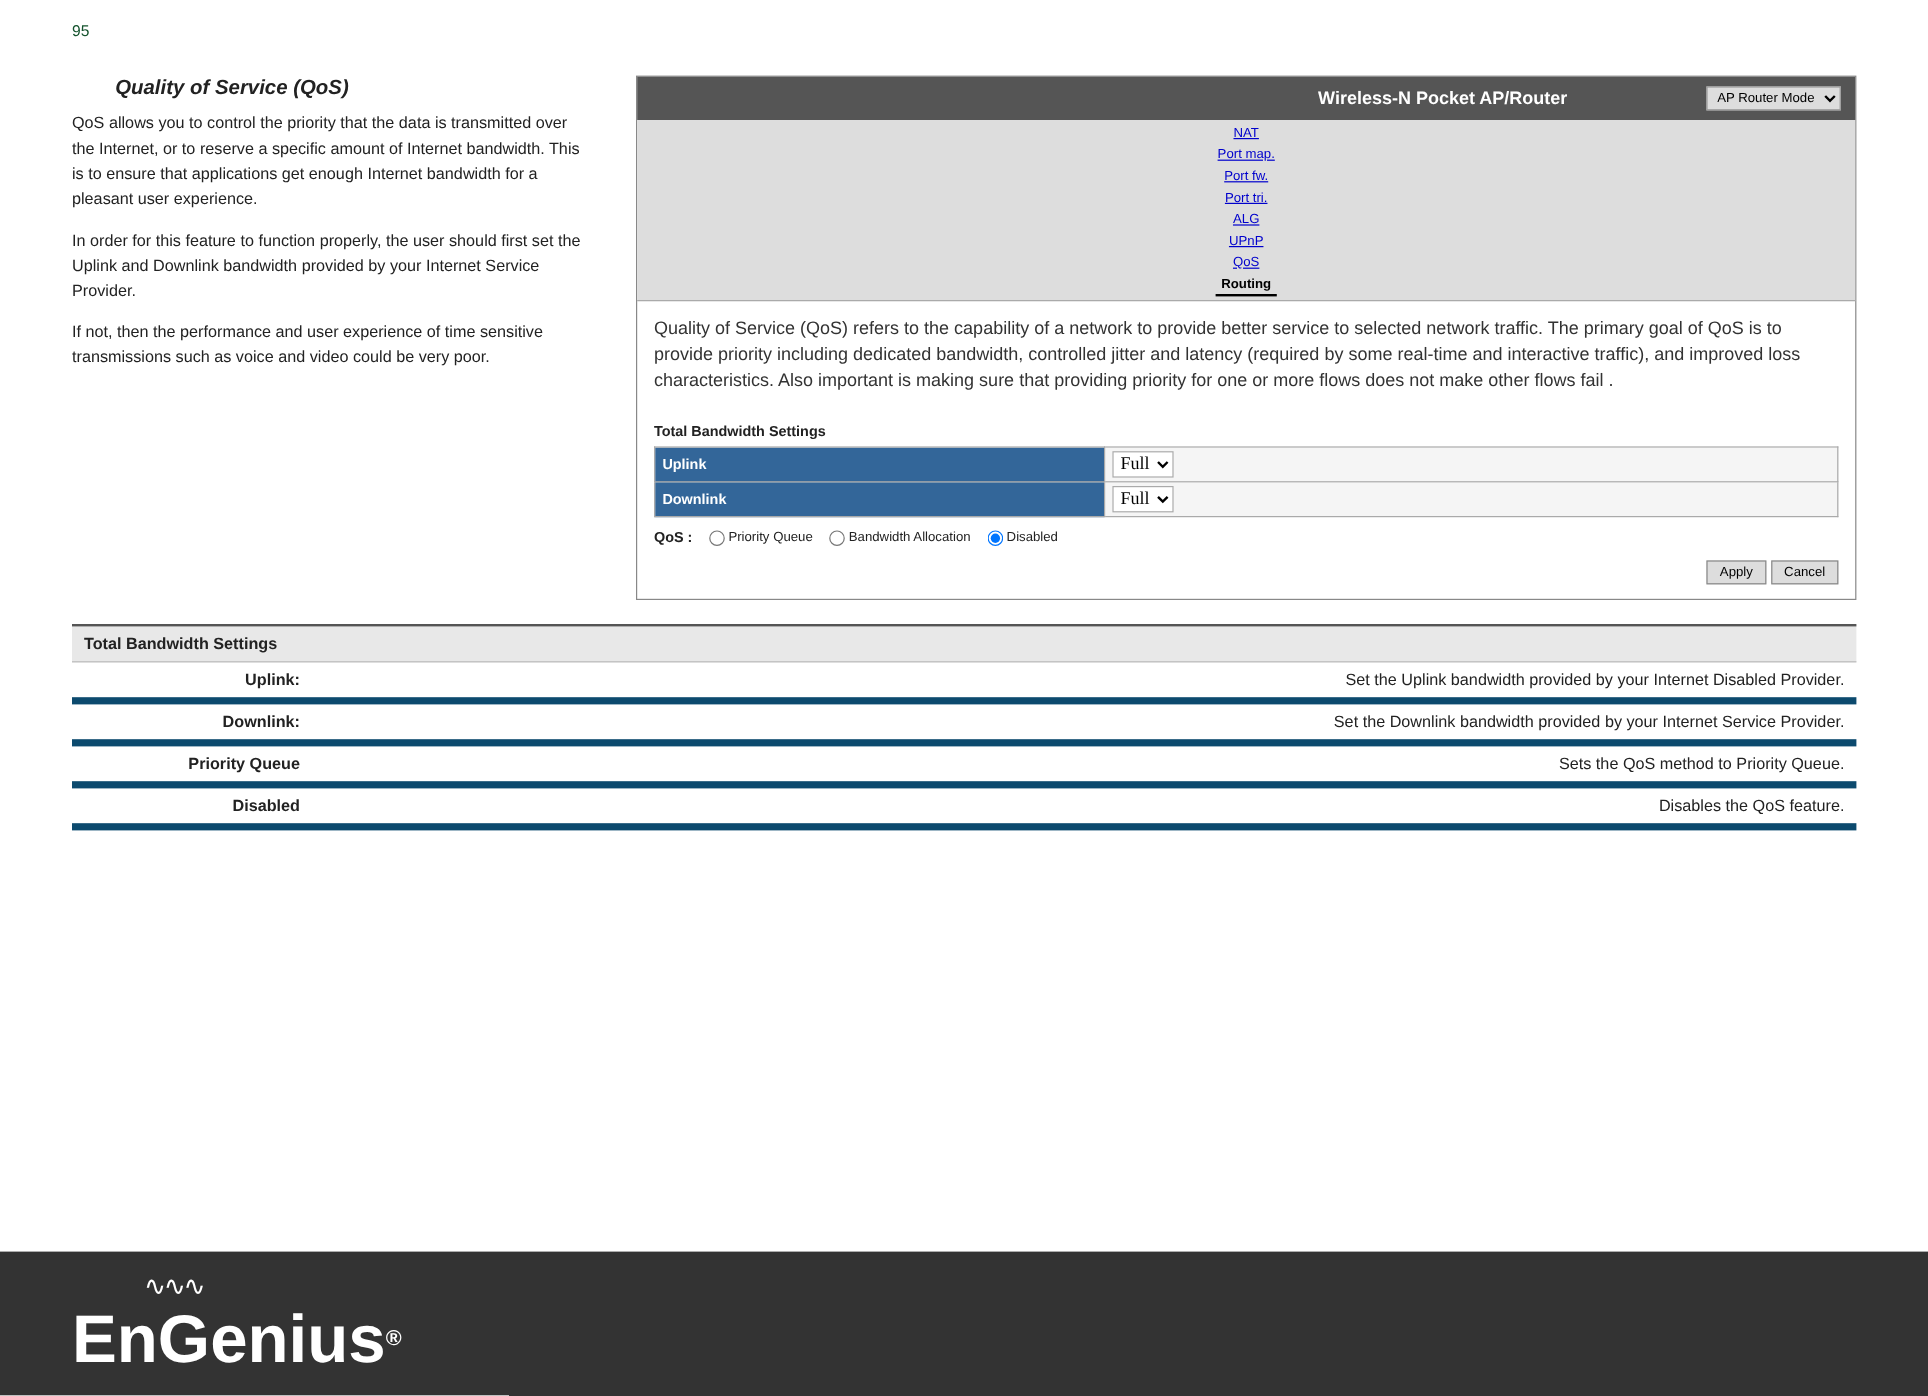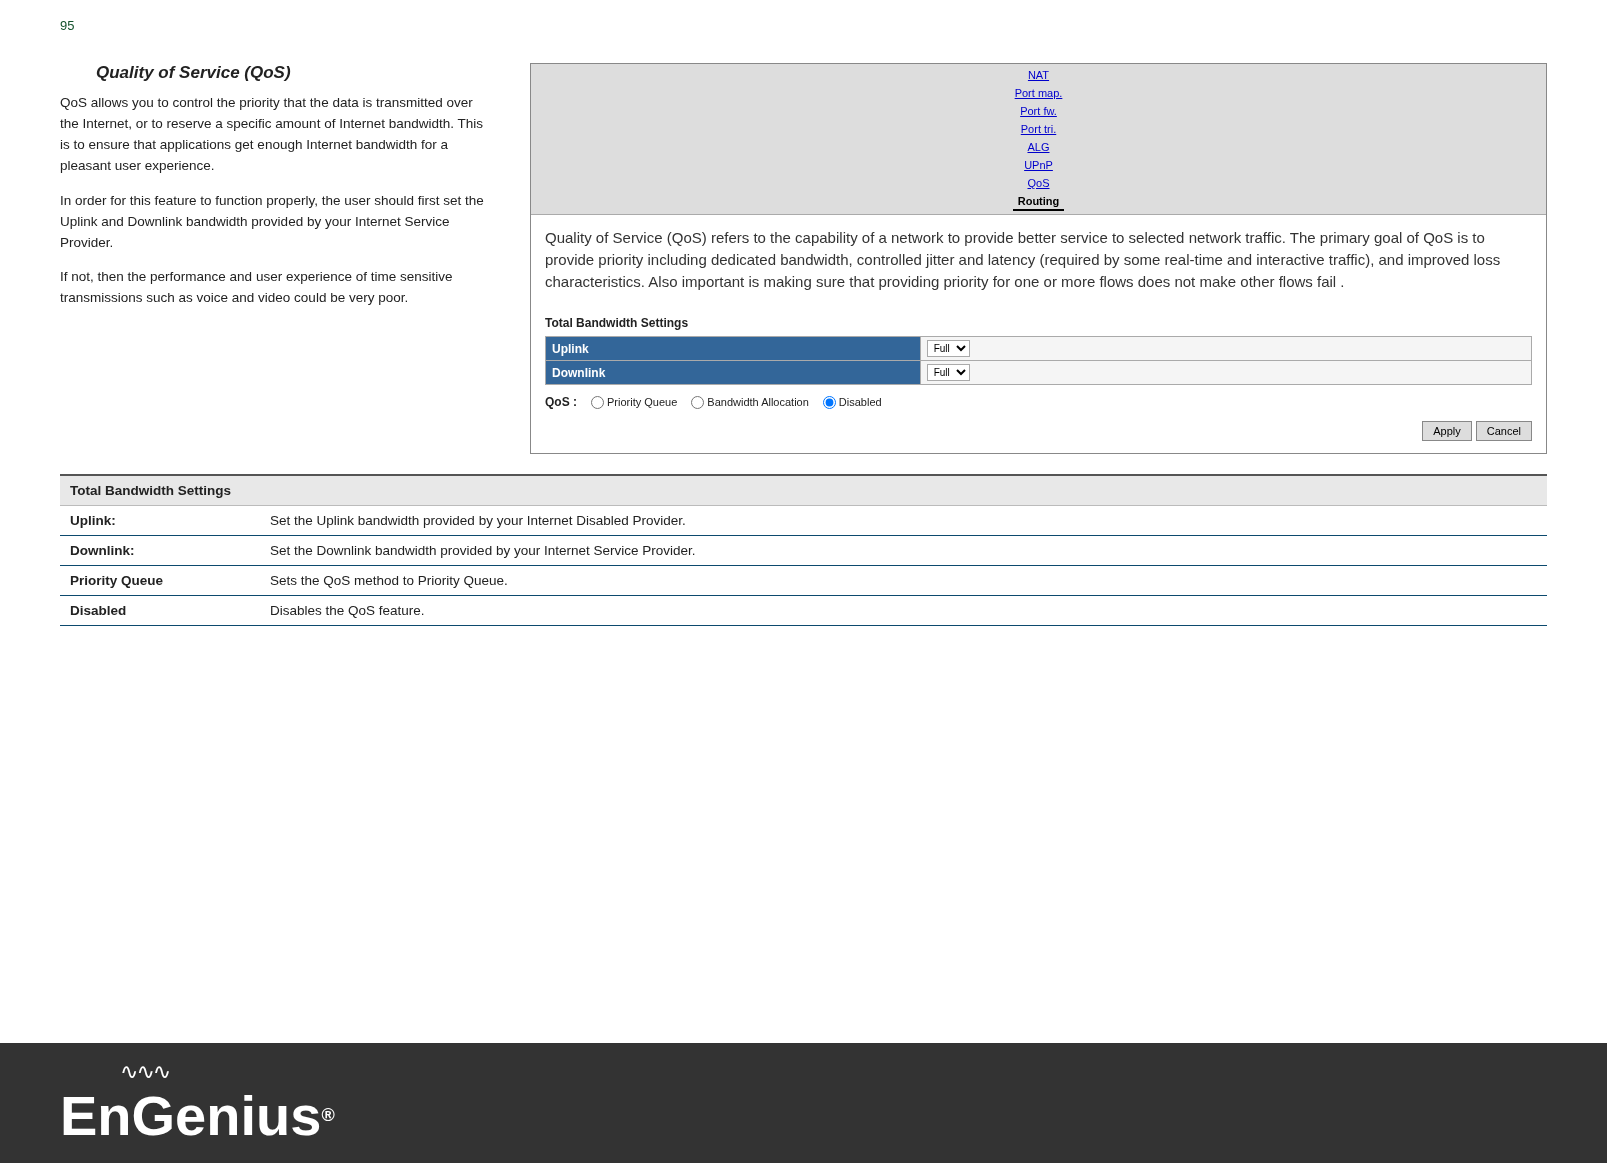--- a/index.html
+++ b/index.html
@@ -26,37 +26,37 @@
     .router-nav a.active { color: #000; font-weight: bold; text-decoration: none; border-bottom: 2px solid #000; }
 
     .router-body { padding: 12px 14px; }
     .router-desc { font-size: 15px; line-height: 1.45; color: #333; margin-bottom: 24px; }
 
     .settings-title { font-weight: bold; font-size: 12px; margin-bottom: 6px; }
     .settings-table { width: 100%; border-collapse: collapse; margin-bottom: 10px; }
     .settings-table td { padding: 3px 6px; font-size: 12px; border: 1px solid #aaa; }
     .settings-table .label-cell { background: #336699; color: #fff; font-weight: bold; width: 38%; }
     .settings-table .value-cell { background: #f5f5f5; }
-    .mini-select { font-size: 10px; padding: 1px 2px; border: 1px solid #aaa; background: #fff; }
+    .mini-select { font-size: 15px; padding: 1px 2px; border: 1px solid #aaa; background: #fff; font-family: Liberation Serif, serif; }
 
     .qos-row { display: flex; align-items: center; gap: 14px; font-size: 12px; margin-bottom: 12px; }
     .qos-label { font-weight: bold; }
     .radio-group { display: flex; align-items: center; gap: 14px; }
     .radio-item { display: flex; align-items: center; gap: 3px; font-size: 11px; cursor: pointer; }
     .radio-item input { cursor: pointer; }
 
     .btn-row { display: flex; justify-content: flex-end; gap: 4px; }
     .btn { font-size: 11px; padding: 3px 10px; border: 1px solid #888; background: #ddd; cursor: pointer; }
 
     
     .main-table-section { padding: 0 60px 30px; }
     .main-table { width: 100%; border-collapse: collapse; font-size: 13.5px; }
     .main-table thead tr th { background: #e8e8e8; font-weight: bold; text-align: left; padding: 7px 10px; border-top: 2px solid #555; border-bottom: 1px solid #bbb; }
     .main-table thead tr th.full-width { }
-    .main-table tbody tr td { padding: 7px 10px; border-bottom: 1px solid #0c4a6e; vertical-align: top; }
+    .main-table tbody tr td { padding: 7px 10px; border-bottom: 6px solid #0c4a6e; vertical-align: top; text-align: right; }
     .main-table tbody tr td:first-child { font-weight: bold; width: 200px; white-space: nowrap; }
     .main-table tbody tr td:last-child { }
 
     
     .footer { background: #333; height: 120px; display: flex; align-items: center; padding: 0 60px; margin-top: auto; position: absolute; bottom: 0; left: 0; width: 100%; }
     .logo-area { display: flex; flex-direction: column; align-items: flex-start; }
     .logo-text { font-size: 42px; font-weight: bold; color: #fff; font-family: Arial, sans-serif; display: flex; align-items: center; }
 
     .page-wrapper { min-height: 1163px; position: relative; padding-bottom: 140px; }
   </style>
@@ -72,20 +72,29 @@
     <div class="left-text">
       <h2>Quality of Service (QoS)</h2>
       <p>QoS allows you to control the priority that the data is transmitted over the Internet, or to reserve a specific amount of Internet bandwidth. This is to ensure that applications get enough Internet bandwidth for a pleasant user experience.</p>
       <p>In order for this feature to function properly, the user should first set the Uplink and Downlink bandwidth provided by your Internet Service Provider.</p>
       <p>If not, then the performance and user experience of time sensitive transmissions such as voice and video could be very poor.</p>
     </div>
 
     <div class="right-panel">
       <div class="router-ui">
 
+        <div class="router-header">
+          <div style="flex:1"></div>
+          <div class="router-header-title">Wireless-N Pocket AP/Router</div>
+          <div style="display:flex;align-items:center;gap:4px;flex:0 0 auto;">
+            <select class="mode-select">
+              <option>AP Router Mode</option>
+            </select>
+          </div>
+        </div>
 
         <div class="router-nav">
           <a>NAT</a>
           <a>Port map.</a>
           <a>Port fw.</a>
           <a>Port tri.</a>
           <a>ALG</a>
           <a>UPnP</a>
           <a>QoS</a>
           <a class="active">Routing</a>

